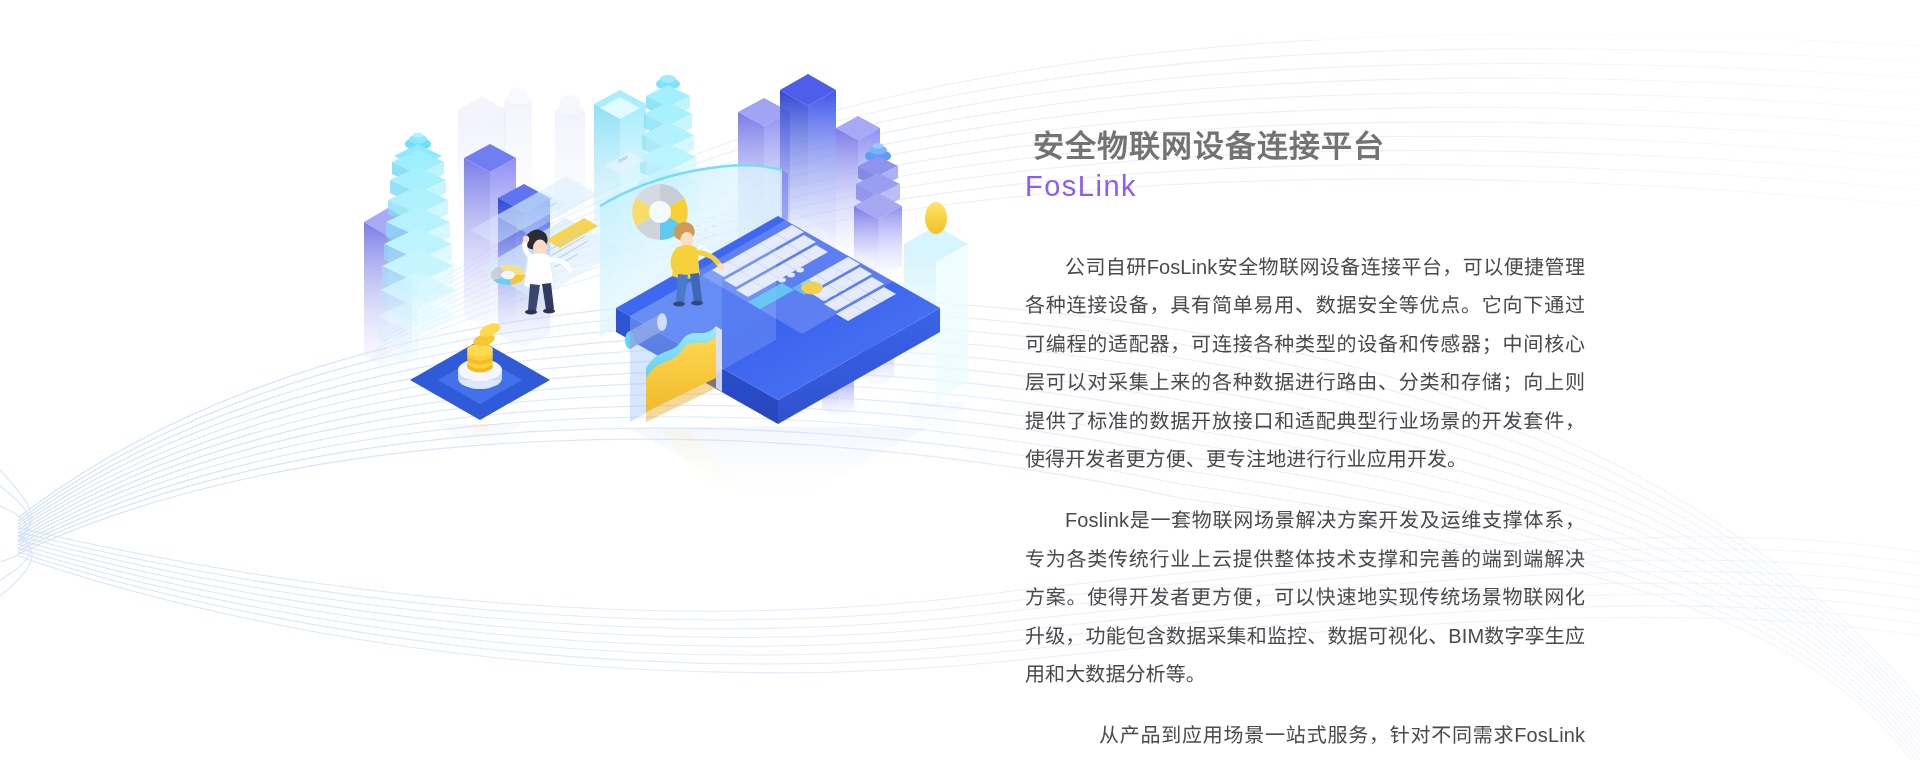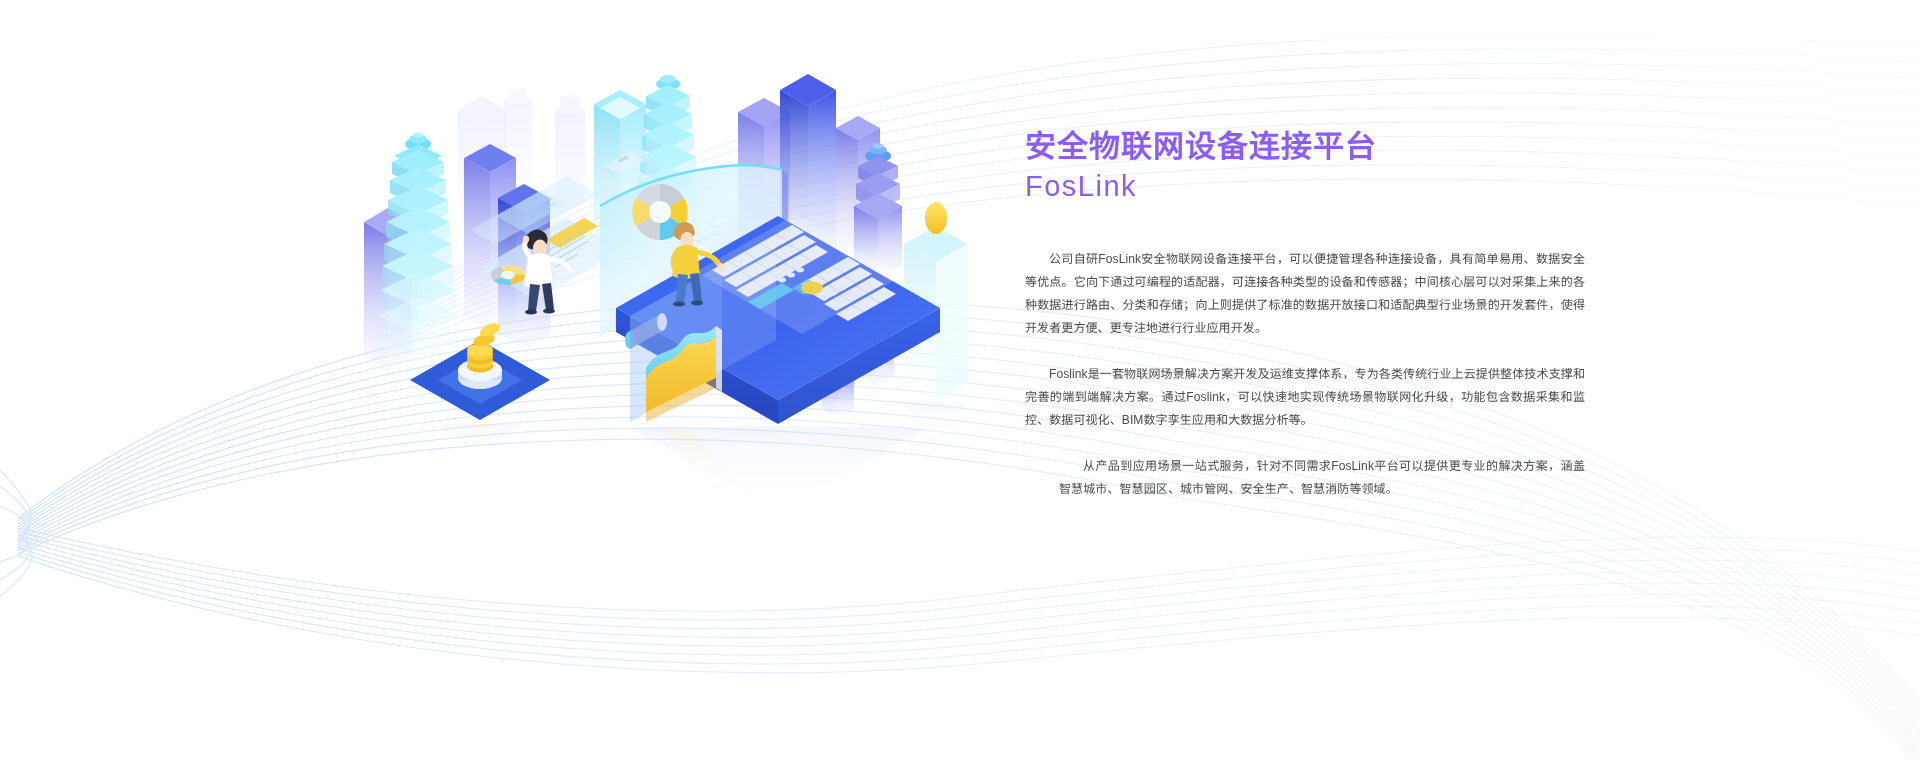--- a/index.html
+++ b/index.html
@@ -17,30 +17,30 @@
   .bg-waves{position:absolute;left:0;top:0;width:1920px;height:760px;z-index:0;pointer-events:none;}
 
   
   .illus{position:absolute;left:330px;top:40px;width:640px;height:500px;z-index:2;}
 
   
   .copy{
     position:absolute;left:1025px;top:128px;width:560px;z-index:3;
   }
   .title{
-    font-size:31px;font-weight:bold;color:#8b5cf6;letter-spacing:1px;
-    line-height:1.22;margin:0 0 2px 0;white-space:nowrap;
+    font-size:31px;font-weight:bold;color:#737373;letter-spacing:1px;
+    line-height:1.22;margin:0 0 2px 8px;white-space:nowrap;
   }
   .subtitle{
     font-size:29px;font-weight:normal;color:#8b5cf6;letter-spacing:1.5px;
     line-height:1.25;margin:0;
   }
   .body{margin-top:44px;}
   .para{
-    font-size:12px;color:#4a4a4d;line-height:1.92;
+    font-size:20px;color:#4a4a4d;line-height:1.92;
     text-indent:2em;margin:0 0 23px 0;text-align:justify;
     letter-spacing:0.1px;
   }
   .para:last-child{margin-bottom:0;margin-left:34px;}
 </style>
 </head>
 <body>
 
 <div id="page">
 
@@ -629,18 +629,18 @@
       <path d="M 574 362 L 606 430 L 638 362 Z" fill="url(#reflect)" opacity="0.28"></path>
     </g>
   </svg>
 
   <div class="copy">
     <h1 class="title">安全物联网设备连接平台</h1>
     <div class="subtitle">FosLink</div>
 
     <div class="body">
       <p class="para">公司自研FosLink安全物联网设备连接平台，可以便捷管理各种连接设备，具有简单易用、数据安全等优点。它向下通过可编程的适配器，可连接各种类型的设备和传感器；中间核心层可以对采集上来的各种数据进行路由、分类和存储；向上则提供了标准的数据开放接口和适配典型行业场景的开发套件，使得开发者更方便、更专注地进行行业应用开发。</p>
-      <p class="para">Foslink是一套物联网场景解决方案开发及运维支撑体系，专为各类传统行业上云提供整体技术支撑和完善的端到端解决方案。通过Foslink，可以快速地实现传统场景物联网化升级，功能包含数据采集和监控、数据可视化、BIM数字孪生应用和大数据分析等。</p>
+      <p class="para">Foslink是一套物联网场景解决方案开发及运维支撑体系，专为各类传统行业上云提供整体技术支撑和完善的端到端解决方案。使得开发者更方便，可以快速地实现传统场景物联网化升级，功能包含数据采集和监控、数据可视化、BIM数字孪生应用和大数据分析等。</p>
       <p class="para">从产品到应用场景一站式服务，针对不同需求FosLink平台可以提供更专业的解决方案，涵盖智慧城市、智慧园区、城市管网、安全生产、智慧消防等领域。</p>
     </div>
   </div>
 
 </div>
 
 </body></html>

